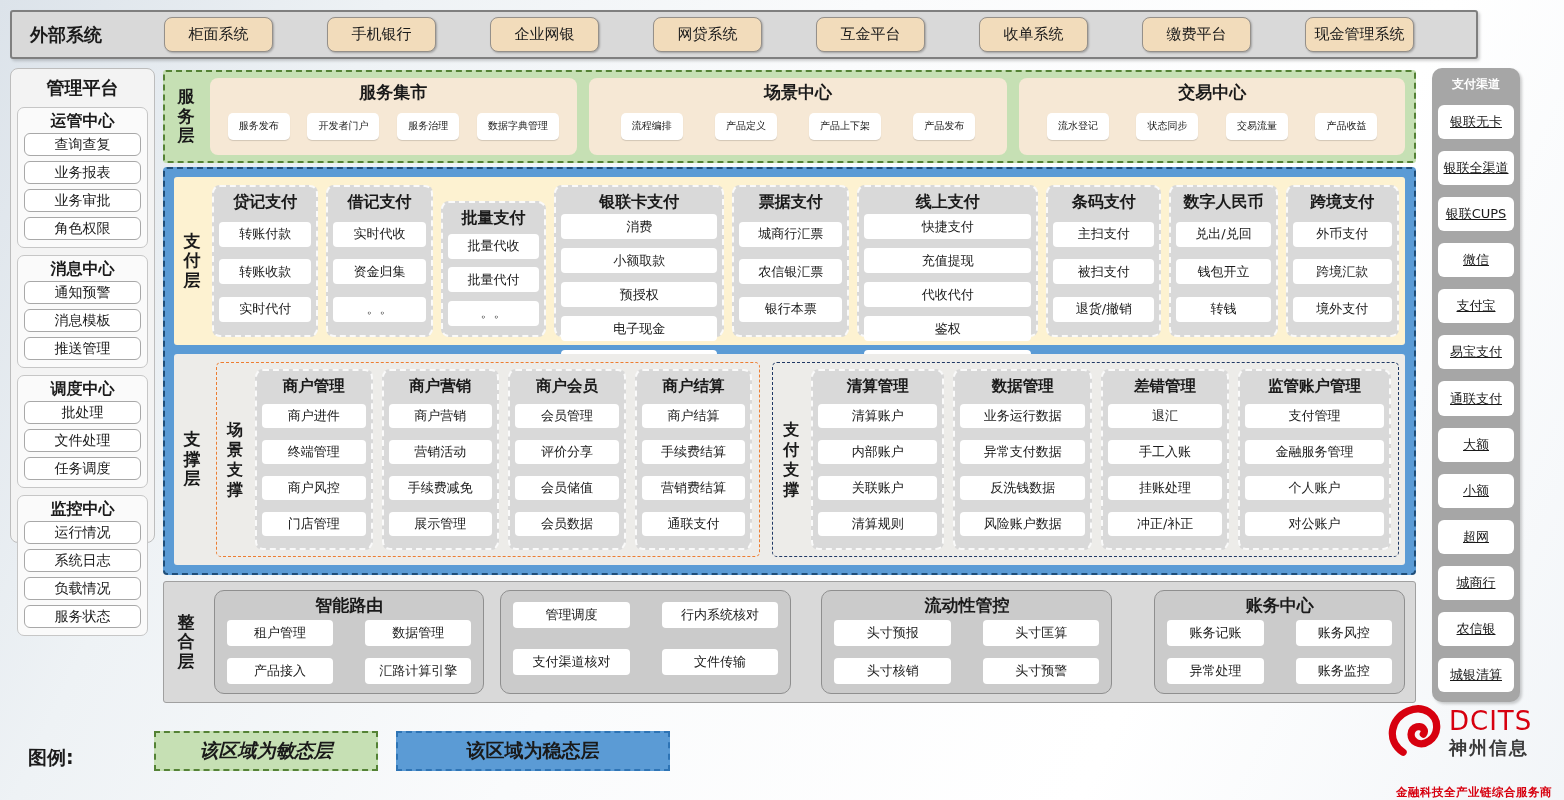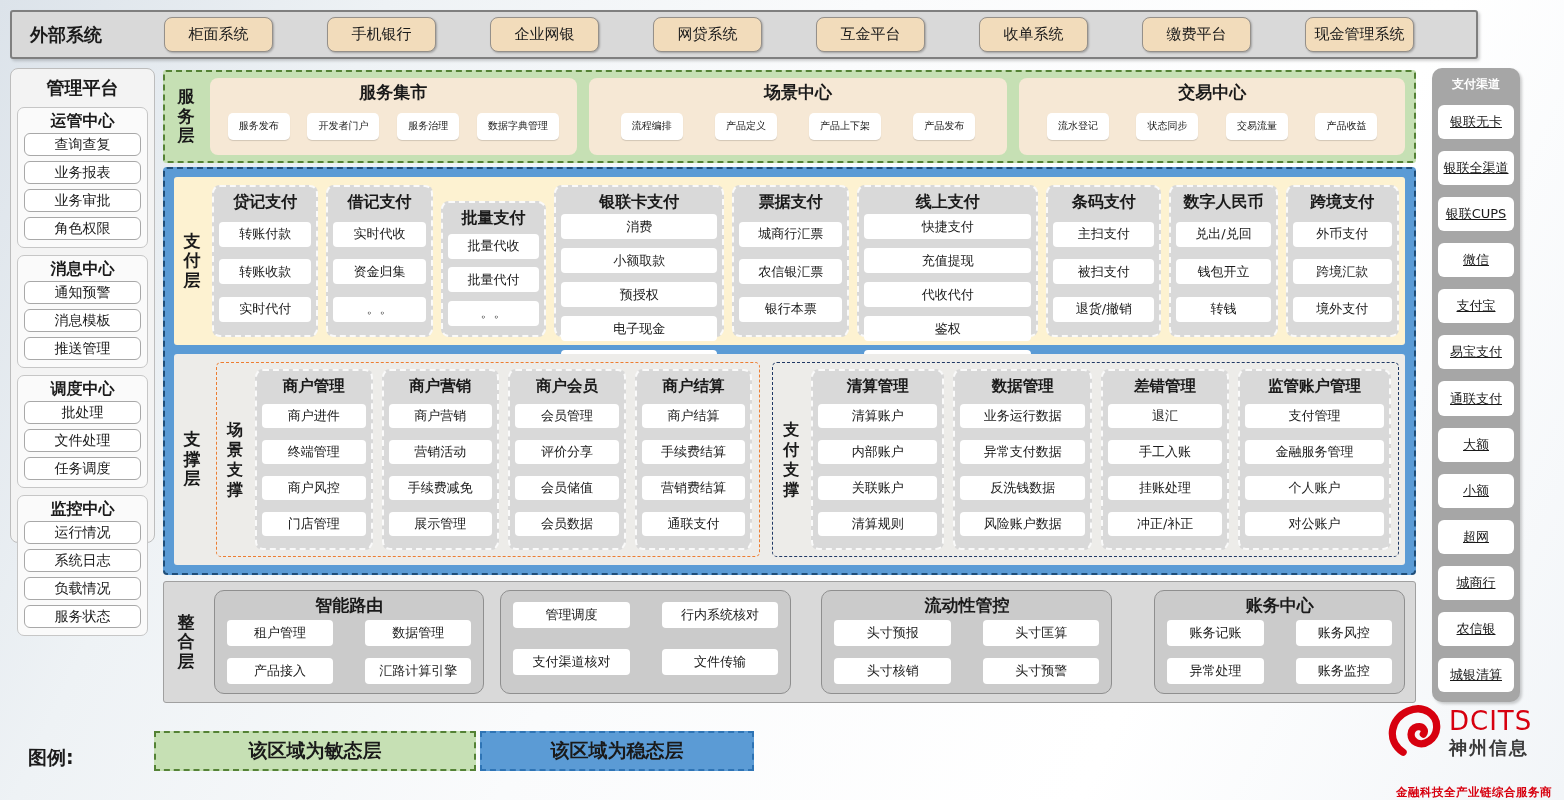--- a/index.html
+++ b/index.html
@@ -90,21 +90,21 @@
                  padding:8px 6px 10px; gap:12px; box-shadow:2px 2px 3px rgba(0,0,0,.2); }
   .right-title { color:#fff; font-weight:bold; font-size:12px; text-align:center; white-space:nowrap; }
   .chan-btn { background:#fff; border-radius:6px; flex:1; display:flex; align-items:center;
               justify-content:center; font-size:13px; white-space:nowrap; }
 
   
   .legend { position:absolute; left:28px; top:731px; display:flex; align-items:flex-end; }
   .legend-label { font-size:19px; font-weight:bold; width:126px; }
   .legend-box { height:40px; display:flex; align-items:center; justify-content:center;
                 font-size:19px; font-weight:bold; }
-  .legend-green { width:322px; background:#c6e0b4; border:2px dashed #548235; margin-right:4px; }
+  .legend-green { width:224px; background:#c6e0b4; border:2px dashed #548235; margin-right:18px;font-style:italic; }
   .legend-blue  { width:274px; background:#5b9bd5; border:2px dashed #2e74b5; }
 
   
   .logo { position:absolute; left:1388px; top:704px; width:172px; }
   .logo-top { display:flex; align-items:center; gap:5px; }
   .logo-icon { flex:none; }
   .logo-text { display:flex; flex-direction:column; }
   .logo-brand { color:#d7000f; font-size:26px; font-weight:normal; line-height:1.05; letter-spacing:1px; }
   .logo-name { font-size:18px; font-weight:bold; color:#3a3a3a; letter-spacing:2px; }
   .logo-tagline { color:#d7000f; font-size:11.5px; font-weight:bold; margin-top:21px;

